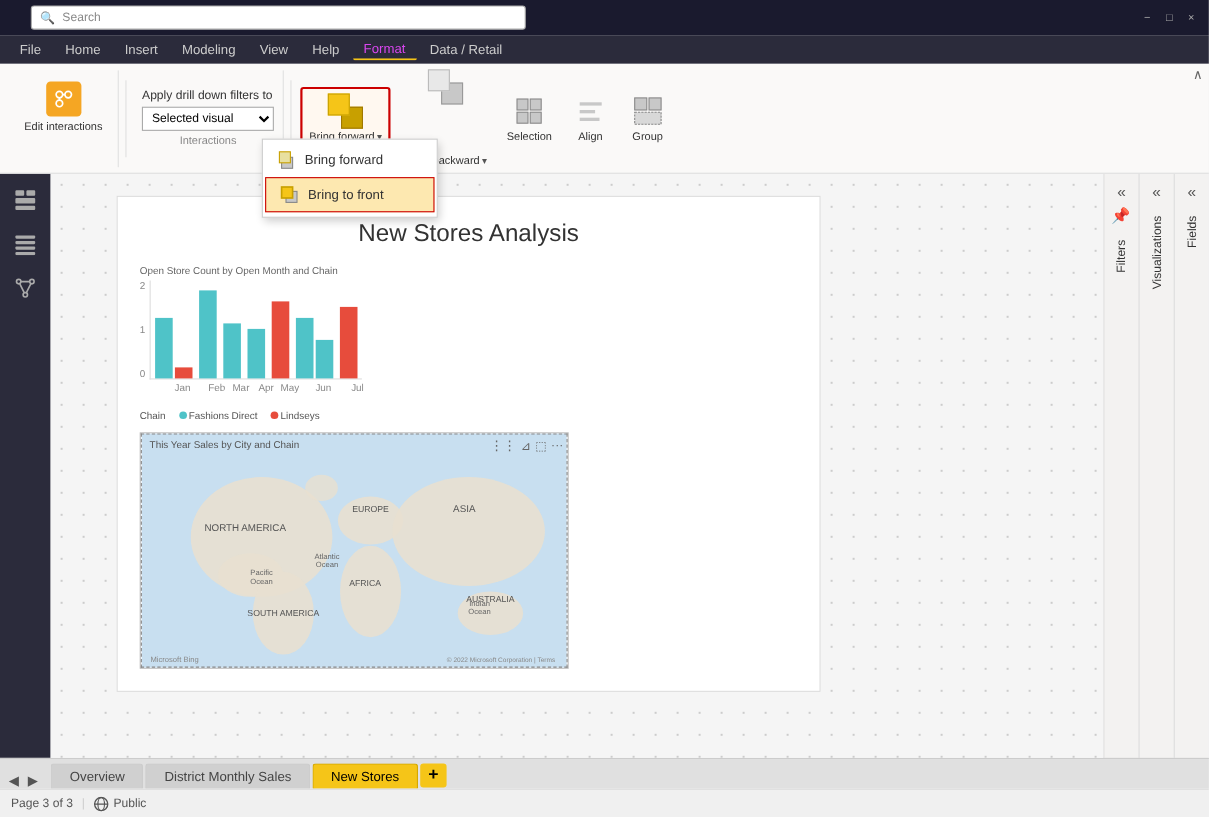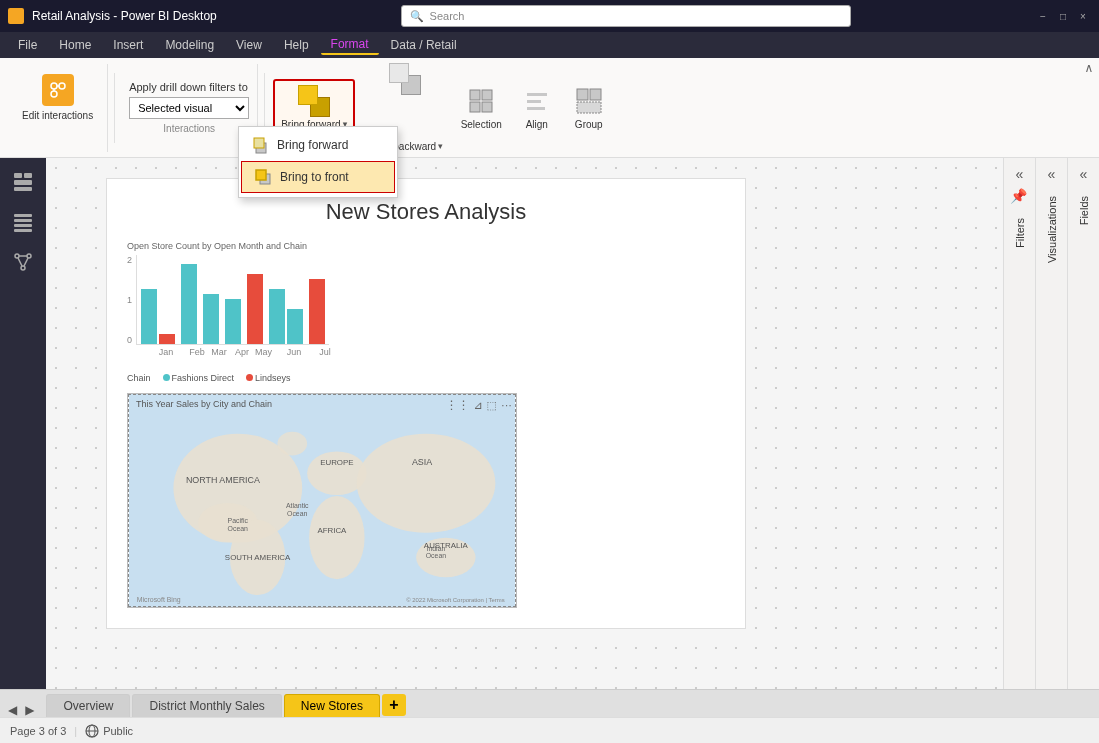--- a/index.html
+++ b/index.html
@@ -362,24 +362,20 @@
     
     .world-map-svg {
       width: 100%;
       height: 100%;
     }
   </style>
 </head>
 <body>
 
 <div class="title-bar">
-  <div class="title-bar-left">
-    <div class="title-bar-icon"></div>
-    <span class="title-bar-title">Retail Analysis - Power BI Desktop</span>
-  </div>
   <div class="title-bar-search">
     <span>🔍</span>
     <span style="color:#888;font-size:11px;">Search</span>
   </div>
   <div class="title-bar-controls">
     <div class="title-ctrl">−</div>
     <div class="title-ctrl">□</div>
     <div class="title-ctrl">×</div>
   </div>
 </div>

